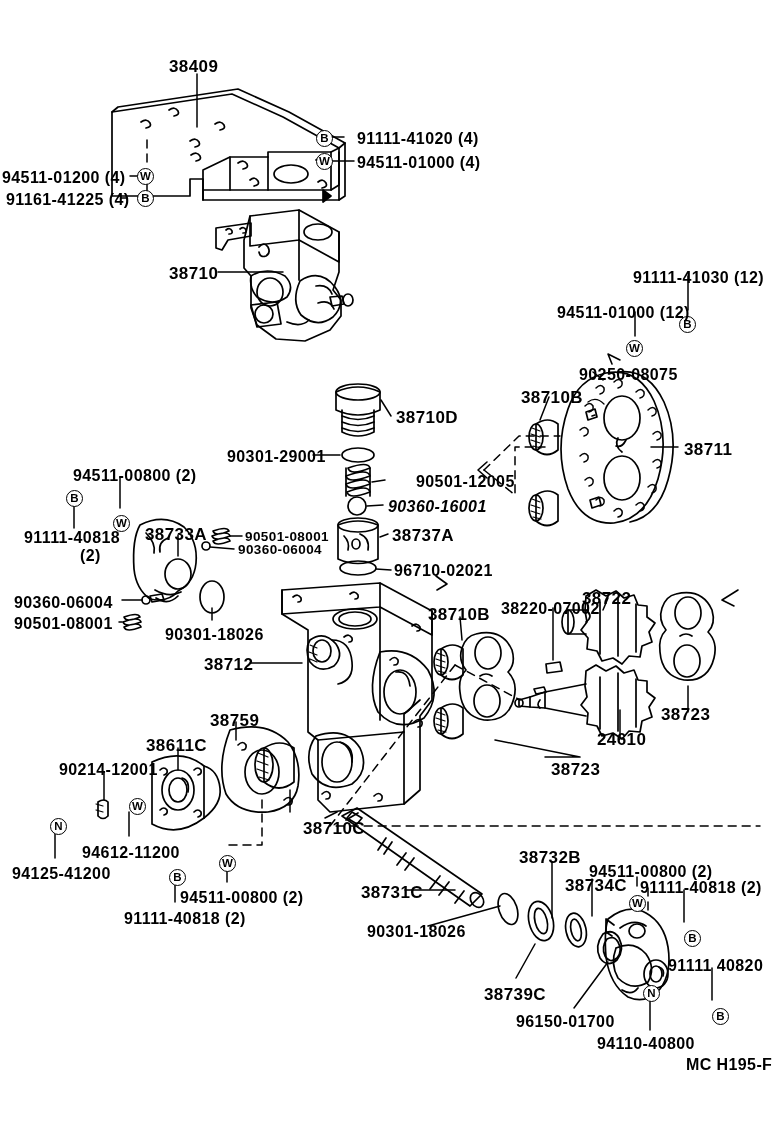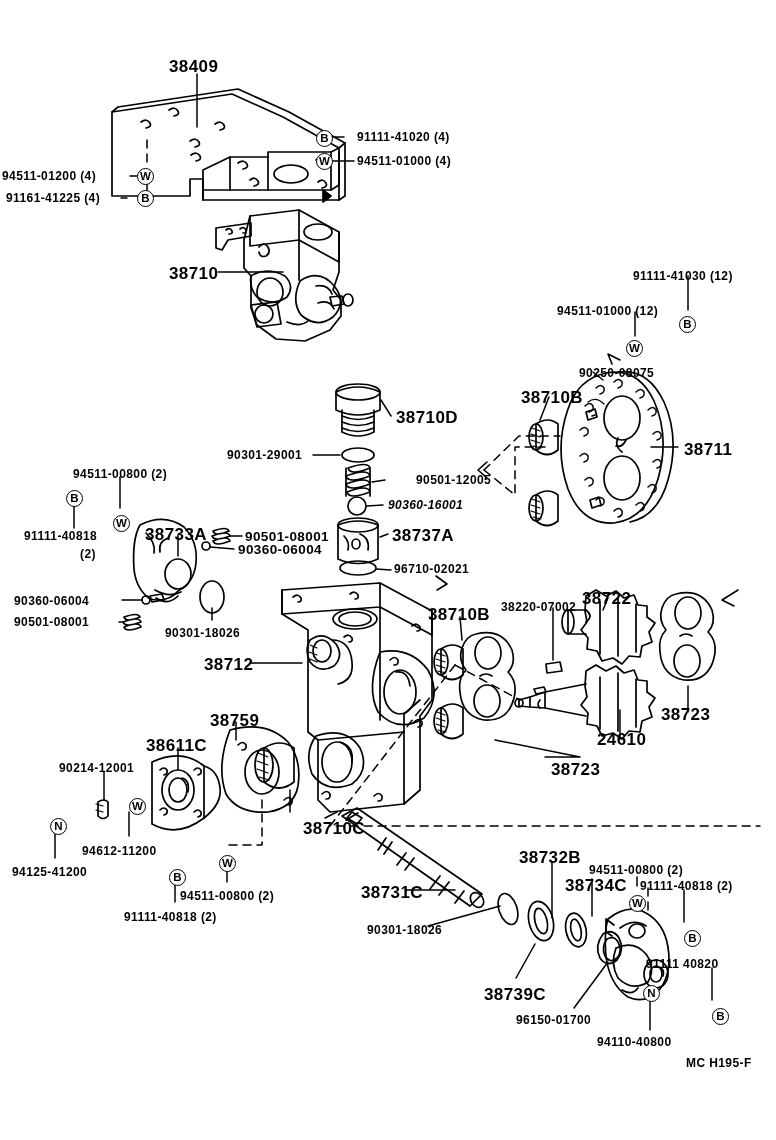--- a/index.html
+++ b/index.html
@@ -4,21 +4,21 @@
 <title>Parts Diagram</title>
 <style>
   html,body{margin:0;padding:0;background:#ffffff;}
   body{width:776px;height:1140px;position:relative;overflow:hidden;
        font-family:"Liberation Sans",sans-serif;color:#000;}
   #sheet{position:absolute;left:0;top:0;width:776px;height:1140px;}
   svg.layer{position:absolute;left:0;top:0;width:776px;height:1140px;}
   .lbl{position:absolute;white-space:nowrap;font-weight:bold;
        letter-spacing:0.4px;line-height:1;}
   .big{font-size:17px;}
-  .mid{font-size:12px;}
+  .mid{font-size:16px;}
   .sm{font-size:13.5px;}
   .bubble{position:absolute;width:17px;height:17px;border:1.7px solid #000;
           border-radius:50%;box-sizing:border-box;font-size:11.5px;font-weight:bold;
           text-align:center;line-height:14px;background:#fff;}
 </style>
 </head>
 <body>
 
 <div id="sheet">
 
@@ -422,19 +422,19 @@
   <div class="lbl mid" style="left:82px;top:845px;">94612-11200</div>
   <div class="lbl mid" style="left:12px;top:866px;">94125-41200</div>
   <div class="lbl mid" style="left:180px;top:890px;">94511-00800 (2)</div>
   <div class="lbl mid" style="left:124px;top:911px;">91111-40818 (2)</div>
   <div class="lbl big" style="left:519px;top:849px;">38732B</div>
   <div class="lbl mid" style="left:589px;top:864px;">94511-00800 (2)</div>
   <div class="lbl big" style="left:565px;top:877px;">38734C</div>
   <div class="lbl mid" style="left:640px;top:880px;">91111-40818 (2)</div>
   <div class="lbl big" style="left:361px;top:884px;">38731C</div>
   <div class="lbl mid" style="left:367px;top:924px;">90301-18026</div>
-  <div class="lbl mid" style="left:646px;top:958px;">91111  40820</div>
+  <div class="lbl mid" style="left:646px;top:958px;padding-left:22px;">91111  40820</div>
   <div class="lbl big" style="left:484px;top:986px;">38739C</div>
   <div class="lbl mid" style="left:516px;top:1014px;">96150-01700</div>
   <div class="lbl mid" style="left:597px;top:1036px;">94110-40800</div>
   <div class="lbl mid" style="left:686px;top:1057px;">MC H195-F</div>
 
 </div>
 
 </body></html>

